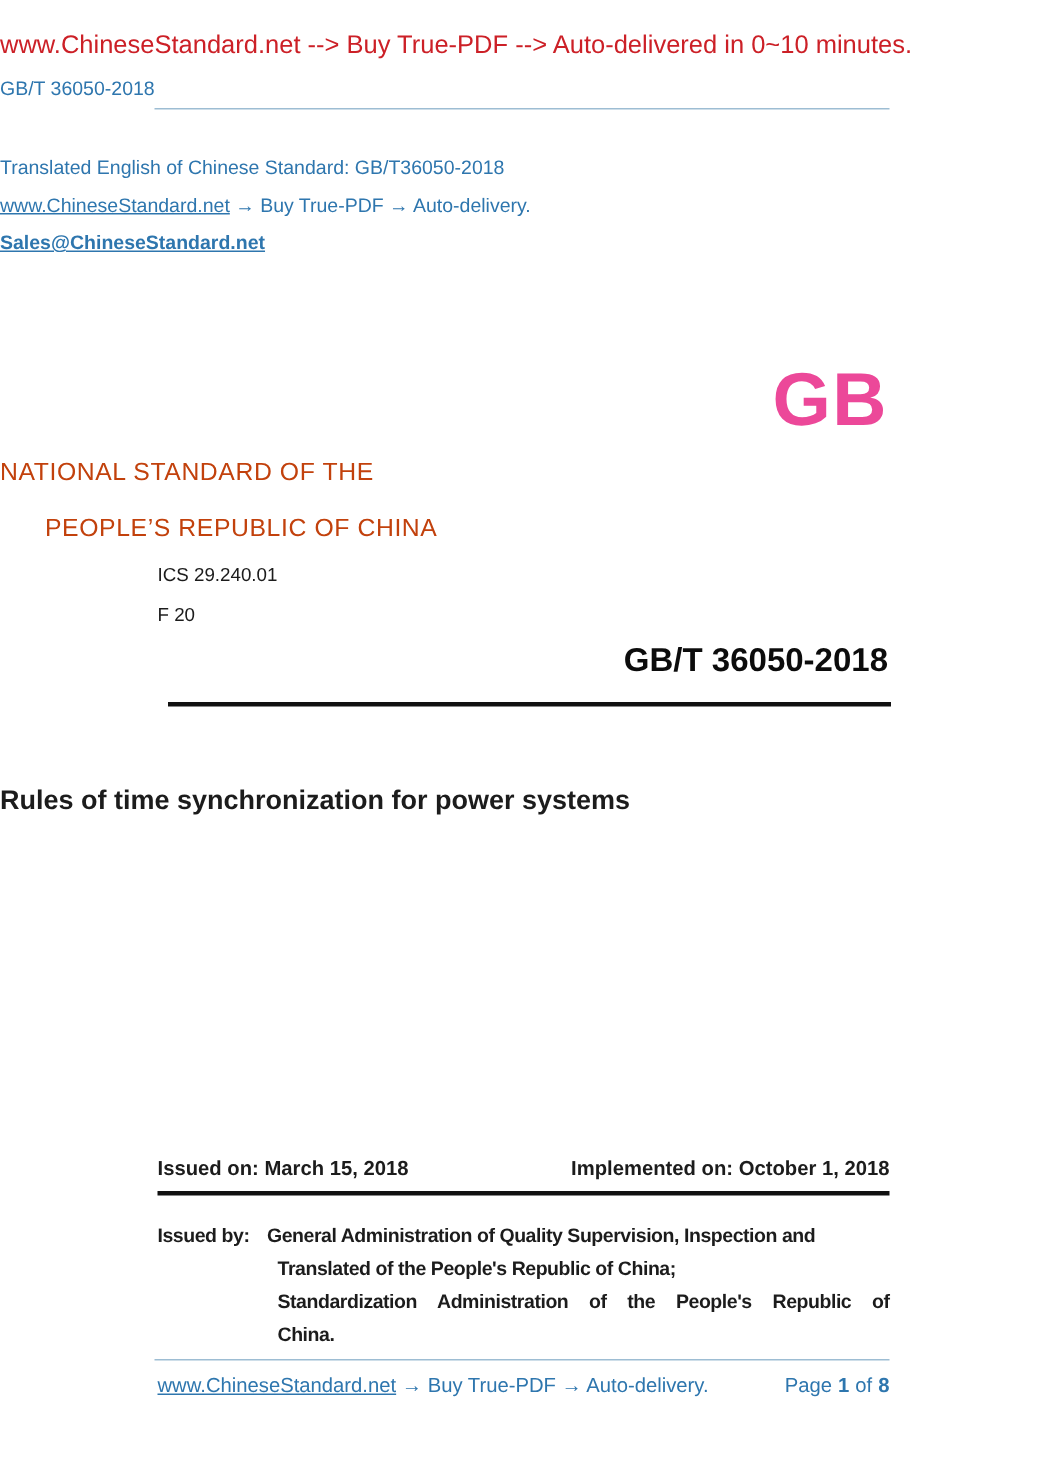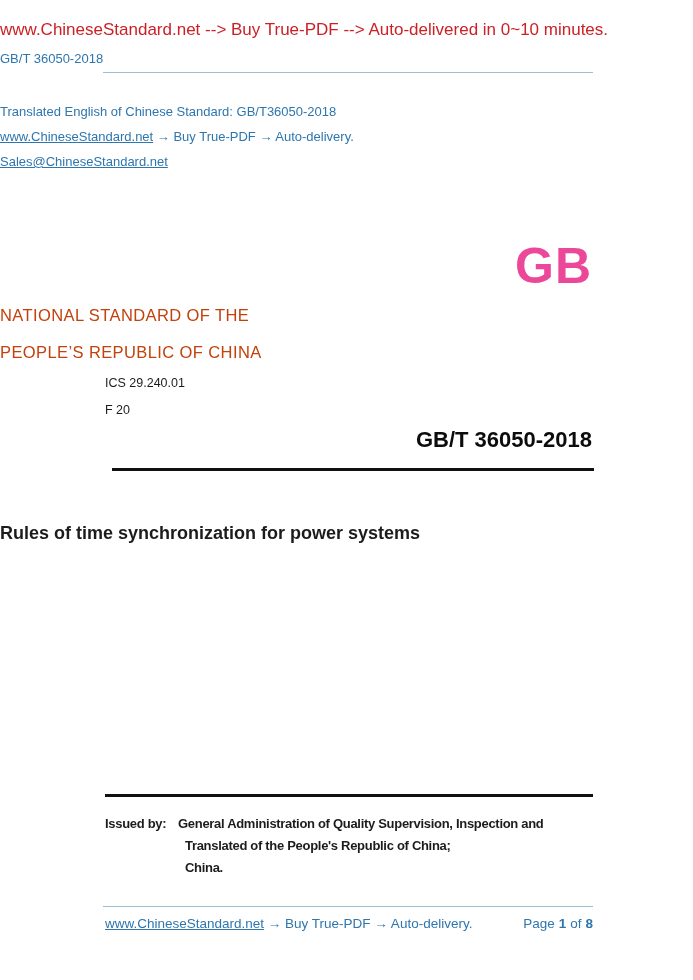--- a/index.html
+++ b/index.html
@@ -17,28 +17,28 @@
   .banner { top:20px; color:var(--red,#cc2027); font-size:17px; }
   .doc-code-top { top:51px; color:var(--blue,#2e76ae); font-size:14px; }
 
   .rule-thin { height:1px; background:var(--rule-blue,#9dbdd3); }
   .rule-thick { height:3px; background:#111111; }
   .top-rule { top:72px; left:103px; width:490px; }
 
   .blue-line { color:var(--blue,#2e76ae); font-size:13px; }
   .trans-1 { top:104px; }
   .trans-2 { top:129px; }
-  .trans-3 { top:154px; }
+  .trans-3 { top:154px;font-weight:bold; }
   .link { text-decoration:underline; cursor:pointer; }
 
   .gb-logo { top:241px; right:101px; font-size:50px; line-height:50px; font-weight:bold; color:#ec4899; letter-spacing:1px; }
 
   .nat-line { font-size:16.5px; letter-spacing:0.4px; color:#c2410c; }
   .nat-1 { top:306px; }
-  .nat-2 { top:343px; }
+  .nat-2 { top:343px;margin-left:30px; }
 
   .ics-line { left:105px; font-size:12.5px; }
   .ics { top:376px;text-align:center; }
   .class-code { top:403px; }
 
   .std-num { top:427px; right:101px; font-size:22px; font-weight:bold; color:#0c0c0c; }
   .mid-rule { top:468px; left:112px; width:482px; }
 
   .title-en { top:523px; font-size:18px; font-weight:bold; }
   .title-zh { top:556px; font-size:16px; }
@@ -82,28 +82,33 @@
 
   <div class="abs ics-line ics">ICS 29.240.01</div>
   <div class="abs ics-line class-code">F 20</div>
 
   <div class="abs std-num">GB/T 36050-2018</div>
 
   <div class="abs rule-thick mid-rule"></div>
 
   <div class="abs centered title-en">Rules of time synchronization for power systems</div>
 
+  <div class="abs dates-row">
+    <span>Issued on: March 15, 2018</span>
+    <span>Implemented on: October 1, 2018</span>
+  </div>
 
   <div class="abs rule-thick dates-rule"></div>
 
   <div class="abs issuer">
     <span class="issuer-label">Issued by:</span>
     <div class="issuer-body">
       <div class="org-line">General Administration of Quality Supervision, Inspection and</div>
       <div class="org-line cont">Translated of the People's Republic of China;</div>
+      <div class="org-line cont justified">Standardization Administration of the People's Republic of</div>
       <div class="org-line cont">China.</div>
     </div>
   </div>
 
   <div class="abs rule-thin footer-rule"></div>
 
   <div class="abs footer-row">
     <span><span class="link">www.ChineseStandard.net</span><span> → Buy True-PDF → Auto-delivery.</span></span>
     <span><span>Page</span><span class="pg-sep"></span><span class="pg-num">1</span><span class="pg-sep"></span><span>of</span><span class="pg-sep"></span><span class="pg-num">8</span></span>
   </div>

